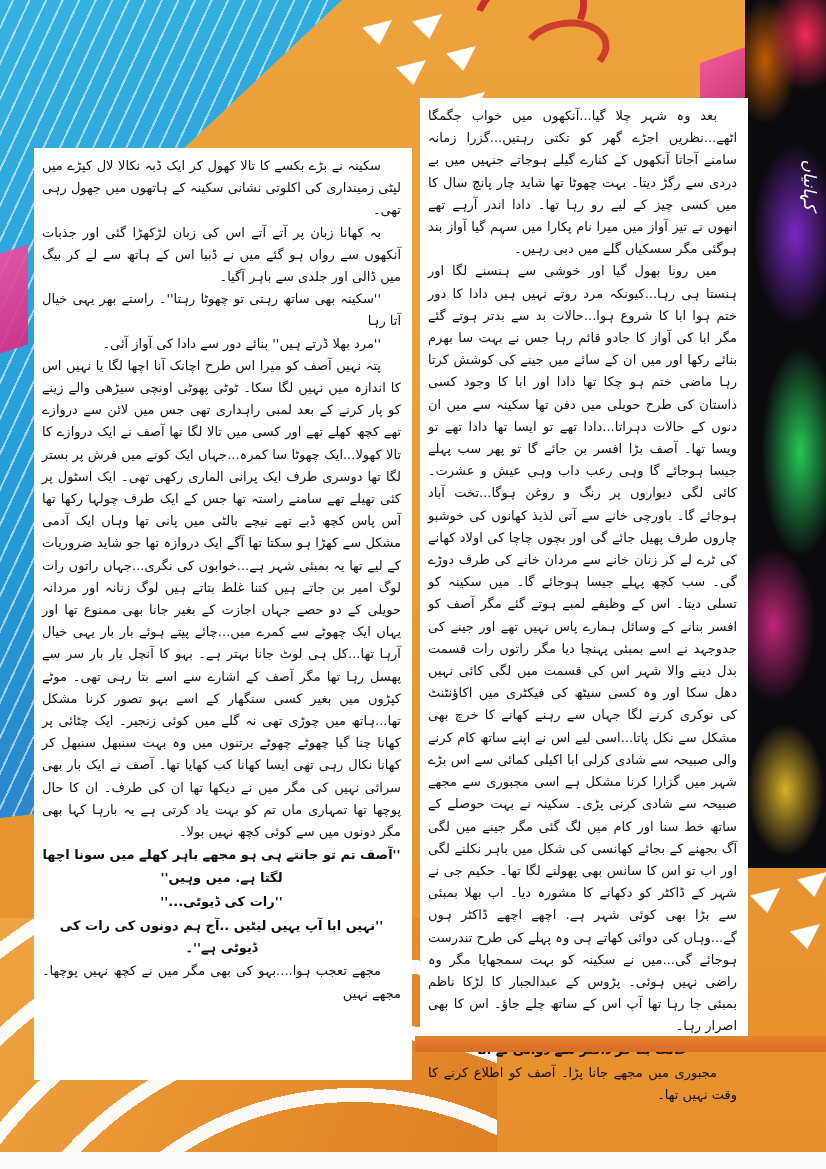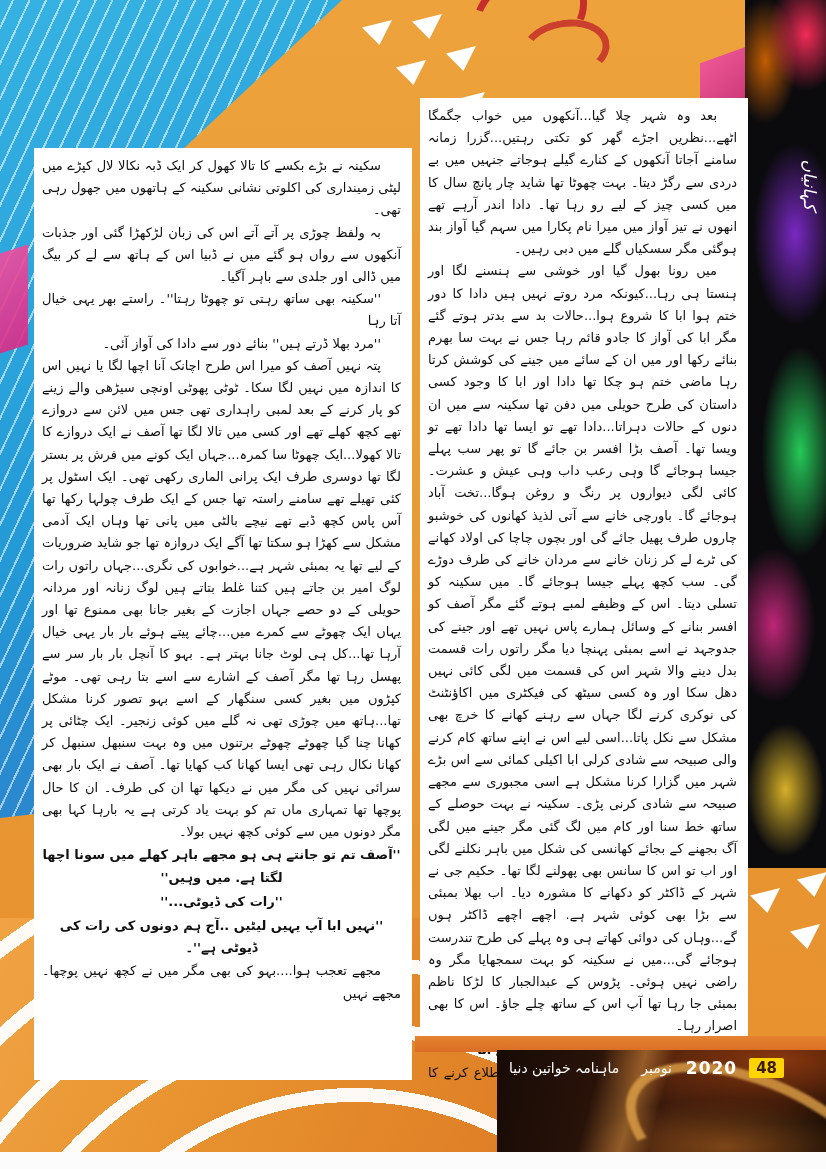--- a/index.html
+++ b/index.html
@@ -133,34 +133,26 @@
 
   <section class="col col-right">
     <p class="para">بعد وہ شہر چلا گیا...آنکھوں میں خواب جگمگا اٹھے...نظریں اجڑے گھر کو تکتی رہتیں...گزرا زمانہ سامنے آجاتا آنکھوں کے کنارے گیلے ہوجاتے جنہیں میں بے دردی سے رگڑ دیتا۔ بہت چھوٹا تھا شاید چار پانچ سال کا میں کسی چیز کے لیے رو رہا تھا۔ دادا اندر آرہے تھے انھوں نے تیز آواز میں میرا نام پکارا میں سہم گیا آواز بند ہوگئی مگر سسکیاں گلے میں دبی رہیں۔</p>
     <p class="para">میں رونا بھول گیا اور خوشی سے ہنسنے لگا اور ہنستا ہی رہا...کیونکہ مرد روتے نہیں ہیں دادا کا دور ختم ہوا ابا کا شروع ہوا...حالات بد سے بدتر ہوتے گئے مگر ابا کی آواز کا جادو قائم رہا جس نے بہت سا بھرم بنائے رکھا اور میں ان کے سائے میں جینے کی کوشش کرتا رہا ماضی ختم ہو چکا تھا دادا اور ابا کا وجود کسی داستان کی طرح حویلی میں دفن تھا سکینہ سے میں ان دنوں کے حالات دہراتا...دادا تھے تو ایسا تھا دادا تھے تو ویسا تھا۔ آصف بڑا افسر بن جائے گا تو پھر سب پہلے جیسا ہوجائے گا وہی رعب داب وہی عیش و عشرت۔ کائی لگی دیواروں پر رنگ و روغن ہوگا...تخت آباد ہوجائے گا۔ باورچی خانے سے آتی لذیذ کھانوں کی خوشبو چاروں طرف پھیل جائے گی اور بچوں چاچا کی اولاد کھانے کی ٹرے لے کر زنان خانے سے مردان خانے کی طرف دوڑے گی۔ سب کچھ پہلے جیسا ہوجائے گا۔ میں سکینہ کو تسلی دیتا۔ اس کے وظیفے لمبے ہوتے گئے مگر آصف کو افسر بنانے کے وسائل ہمارے پاس نہیں تھے اور جینے کی جدوجہد نے اسے بمبئی پہنچا دیا مگر راتوں رات قسمت بدل دینے والا شہر اس کی قسمت میں لگی کائی نہیں دھل سکا اور وہ کسی سیٹھ کی فیکٹری میں اکاؤنٹنٹ کی نوکری کرنے لگا جہاں سے رہنے کھانے کا خرچ بھی مشکل سے نکل پاتا...اسی لیے اس نے اپنے ساتھ کام کرنے والی صبیحہ سے شادی کرلی ابا اکیلی کمائی سے اس بڑے شہر میں گزارا کرنا مشکل ہے اسی مجبوری سے مجھے صبیحہ سے شادی کرنی پڑی۔ سکینہ نے بہت حوصلے کے ساتھ خط سنا اور کام میں لگ گئی مگر جینے میں لگی آگ بجھنے کے بجائے کھانسی کی شکل میں باہر نکلنے لگی اور اب تو اس کا سانس بھی پھولنے لگا تھا۔ حکیم جی نے شہر کے ڈاکٹر کو دکھانے کا مشورہ دیا۔ اب بھلا بمبئی سے بڑا بھی کوئی شہر ہے. اچھے اچھے ڈاکٹر ہوں گے...وہاں کی دوائی کھاتے ہی وہ پہلے کی طرح تندرست ہوجائے گی...میں نے سکینہ کو بہت سمجھایا مگر وہ راضی نہیں ہوئی۔ پڑوس کے عبدالجبار کا لڑکا ناظم بمبئی جا رہا تھا آپ اس کے ساتھ چلے جاؤ۔ اس کا بھی اصرار رہا۔</p>
     <p class="quote">''حالت بتا کر ڈاکٹر سے دوائی لے آنا''</p>
     <p class="para">مجبوری میں مجھے جانا پڑا۔ آصف کو اطلاع کرنے کا وقت نہیں تھا۔</p>
   </section>
 
   <section class="col col-left">
     <p class="para">سکینہ نے بڑے بکسے کا تالا کھول کر ایک ڈبہ نکالا لال کپڑے میں لپٹی زمینداری کی اکلوتی نشانی سکینہ کے ہاتھوں میں جھول رہی تھی۔</p>
-    <p class="para">بہ ولفظ چوڑی پر آتے آتے اس کی زبان لڑکھڑا گئی اور جذبات آنکھوں سے رواں ہو گئے میں نے ڈبیا اس کے ہاتھ سے لے کر بیگ میں ڈالی اور جلدی سے باہر آگیا۔</p>
+    <p class="para">بہ کھانا زبان پر آتے آتے اس کی زبان لڑکھڑا گئی اور جذبات آنکھوں سے رواں ہو گئے میں نے ڈبیا اس کے ہاتھ سے لے کر بیگ میں ڈالی اور جلدی سے باہر آگیا۔</p>
     <p class="para">''سکینہ بھی ساتھ رہتی تو چھوٹا رہتا''۔ راستے بھر یہی خیال آتا رہا</p>
     <p class="para">''مرد بھلا ڈرتے ہیں'' بنائے دور سے دادا کی آواز آئی۔</p>
     <p class="para">پتہ نہیں آصف کو میرا اس طرح اچانک آنا اچھا لگا یا نہیں اس کا اندازہ میں نہیں لگا سکا۔ ٹوٹی پھوٹی اونچی سیڑھی والے زینے کو پار کرنے کے بعد لمبی راہداری تھی جس میں لائن سے دروازے تھے کچھ کھلے تھے اور کسی میں تالا لگا تھا آصف نے ایک دروازے کا تالا کھولا...ایک چھوٹا سا کمرہ...جہاں ایک کونے میں فرش پر بستر لگا تھا دوسری طرف ایک پرانی الماری رکھی تھی۔ ایک اسٹول پر کئی تھیلے تھے سامنے راستہ تھا جس کے ایک طرف چولہا رکھا تھا آس پاس کچھ ڈبے تھے نیچے بالٹی میں پانی تھا وہاں ایک آدمی مشکل سے کھڑا ہو سکتا تھا آگے ایک دروازہ تھا جو شاید ضروریات کے لیے تھا یہ بمبئی شہر ہے...خوابوں کی نگری...جہاں راتوں رات لوگ امیر بن جاتے ہیں کتنا غلط بتاتے ہیں لوگ زنانہ اور مردانہ حویلی کے دو حصے جہاں اجازت کے بغیر جانا بھی ممنوع تھا اور یہاں ایک چھوٹے سے کمرے میں...چائے پیتے ہوئے بار بار یہی خیال آرہا تھا...کل ہی لوٹ جانا بہتر ہے۔ بہو کا آنچل بار بار سر سے پھسل رہا تھا مگر آصف کے اشارے سے اسے بتا رہی تھی۔ موٹے کپڑوں میں بغیر کسی سنگھار کے اسے بہو تصور کرنا مشکل تھا...ہاتھ میں چوڑی تھی نہ گلے میں کوئی زنجیر۔ ایک چٹائی پر کھانا چنا گیا چھوٹے چھوٹے برتنوں میں وہ بہت سنبھل سنبھل کر کھانا نکال رہی تھی ایسا کھانا کب کھایا تھا۔ آصف نے ایک بار بھی سرائی نہیں کی مگر میں نے دیکھا تھا ان کی طرف۔ ان کا حال پوچھا تھا تمہاری ماں تم کو بہت یاد کرتی ہے یہ بارہا کہا بھی مگر دونوں میں سے کوئی کچھ نہیں بولا۔</p>
     <p class="quote">''آصف تم تو جانتے ہی ہو مجھے باہر کھلے میں سونا اچھا لگتا ہے. میں وہیں''</p>
     <p class="quote">''رات کی ڈیوٹی...''</p>
     <p class="quote">''نہیں ابا آپ یہیں لیٹیں ..آج ہم دونوں کی رات کی ڈیوٹی ہے''۔</p>
     <p class="para">مجھے تعجب ہوا....بہو کی بھی مگر میں نے کچھ نہیں پوچھا۔ مجھے نہیں</p>
   </section>
 
   <div class="footer-bar"></div>
-  <div class="footer-band">
-    <div class="footer-row">
-      <span class="footer-mag">ماہنامہ خواتین دنیا</span>
-      <span class="footer-month">نومبر</span>
-      <span class="footer-year">2020</span>
-      <span class="footer-pagenum">48</span>
-    </div>
-  </div>
   <div class="bottom-margin"></div>
 
 </div>
 
 </body></html>

